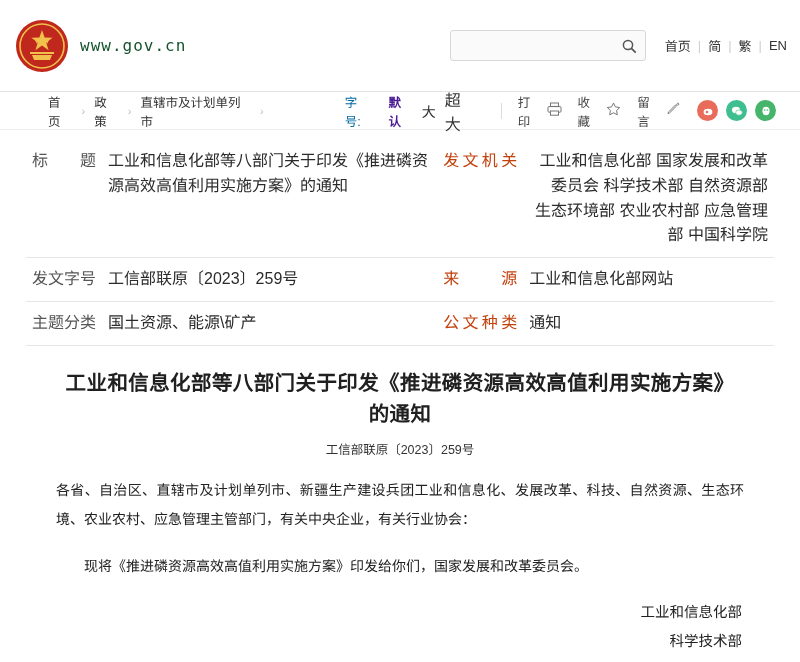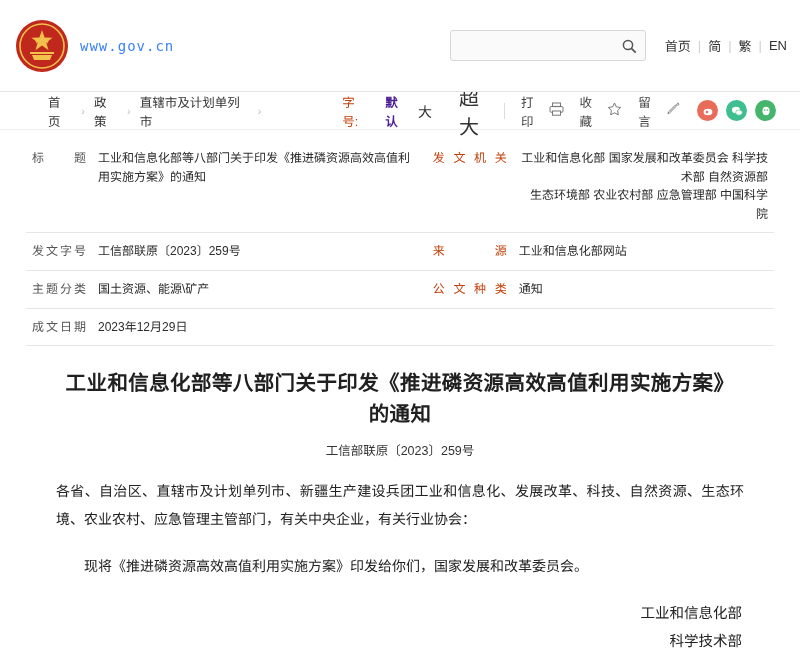--- a/index.html
+++ b/index.html
@@ -35,22 +35,22 @@
   .brand-title {
     color: #bc2a21;
     font-size: 29px;
     font-weight: bold;
     letter-spacing: 1px;
     line-height: 1.05;
     font-family: "DejaVu Sans", "Liberation Sans", sans-serif;
     white-space: nowrap;
   }
   .brand-sub {
-    color: #3b82f6;
-    font-size: 14px;
+    color: #14532d;
+    font-size: 16px;
     letter-spacing: 1px;
     font-family: "DejaVu Sans Mono", monospace;
   }
   .header-right {
     margin-left: auto;
     display: flex;
     align-items: center;
     padding-right: 6px;
   }
   .search-box {
@@ -106,25 +106,25 @@
     margin: 0 9px;
     font-size: 11px;
   }
   .toolbar-mid {
     margin-left: 72px;
     display: flex;
     align-items: center;
     color: #555;
     font-size: 12.5px;
   }
-  .fs-label { color: #c2410c; margin-right: 16px; }
+  .fs-label { color: #0369a1; margin-right: 16px; }
   .fs-opt { margin-right: 9px; cursor: pointer; color: #333; }
   .fs-opt.active { font-weight: bold; color: #4c1d95; }
   .fs-mid { font-size: 14px; }
-  .fs-big { font-size: 20px; text-align: right; }
+  .fs-big { font-size: 16px; }
   .vbar {
     width: 1px; height: 16px; background: #dcdcdc;
     margin: 0 16px;
   }
   .tool-item {
     display: inline-flex; align-items: center;
     margin-right: 16px; cursor: pointer; color: #444;
   }
   .tool-item span.lbl { margin-right: 5px; }
   .toolbar-right {
@@ -140,21 +140,21 @@
   }
   .circ.c1 { background: #e96b5a; }
   .circ.c2 { background: #3fbf8f; }
   .circ.c3 { background: #44b56b; }
 
   
   .meta-wrap { padding: 10px 26px 0 26px; }
   table.meta {
     width: 100%;
     border-collapse: collapse;
-    font-size: 12px;
+    font-size: 16px;
     color: #333;
   }
   table.meta td {
     border-bottom: 1px solid #e6e6e6;
     padding: 9px 6px;
     vertical-align: top;
     line-height: 1.55;
   }
   td.lab {
     width: 66px;
@@ -339,26 +339,20 @@
         <td class="val">工信部联原〔2023〕259号</td>
         <td class="lab2">来源</td>
         <td class="val">工业和信息化部网站</td>
       </tr>
       <tr>
         <td class="lab">主题分类</td>
         <td class="val">国土资源、能源\矿产</td>
         <td class="lab2">公文种类</td>
         <td class="val">通知</td>
       </tr>
-      <tr>
-        <td class="lab">成文日期</td>
-        <td class="val">2023年12月29日</td>
-        <td class="lab2"></td>
-        <td class="val"></td>
-      </tr>
     </tbody>
   </table>
 </div>
 
 <div class="article">
   <div class="doc-title">工业和信息化部等八部门关于印发《推进磷资源高效高值利用实施方案》的通知</div>
   <div class="doc-subtitle">工信部联原〔2023〕259号</div>
   <div class="para">各省、自治区、直辖市及计划单列市、新疆生产建设兵团工业和信息化、发展改革、科技、自然资源、生态环境、农业农村、应急管理主管部门，有关中央企业，有关行业协会：</div>
   <div class="para indent">现将《推进磷资源高效高值利用实施方案》印发给你们，国家发展和改革委员会。</div>
 

